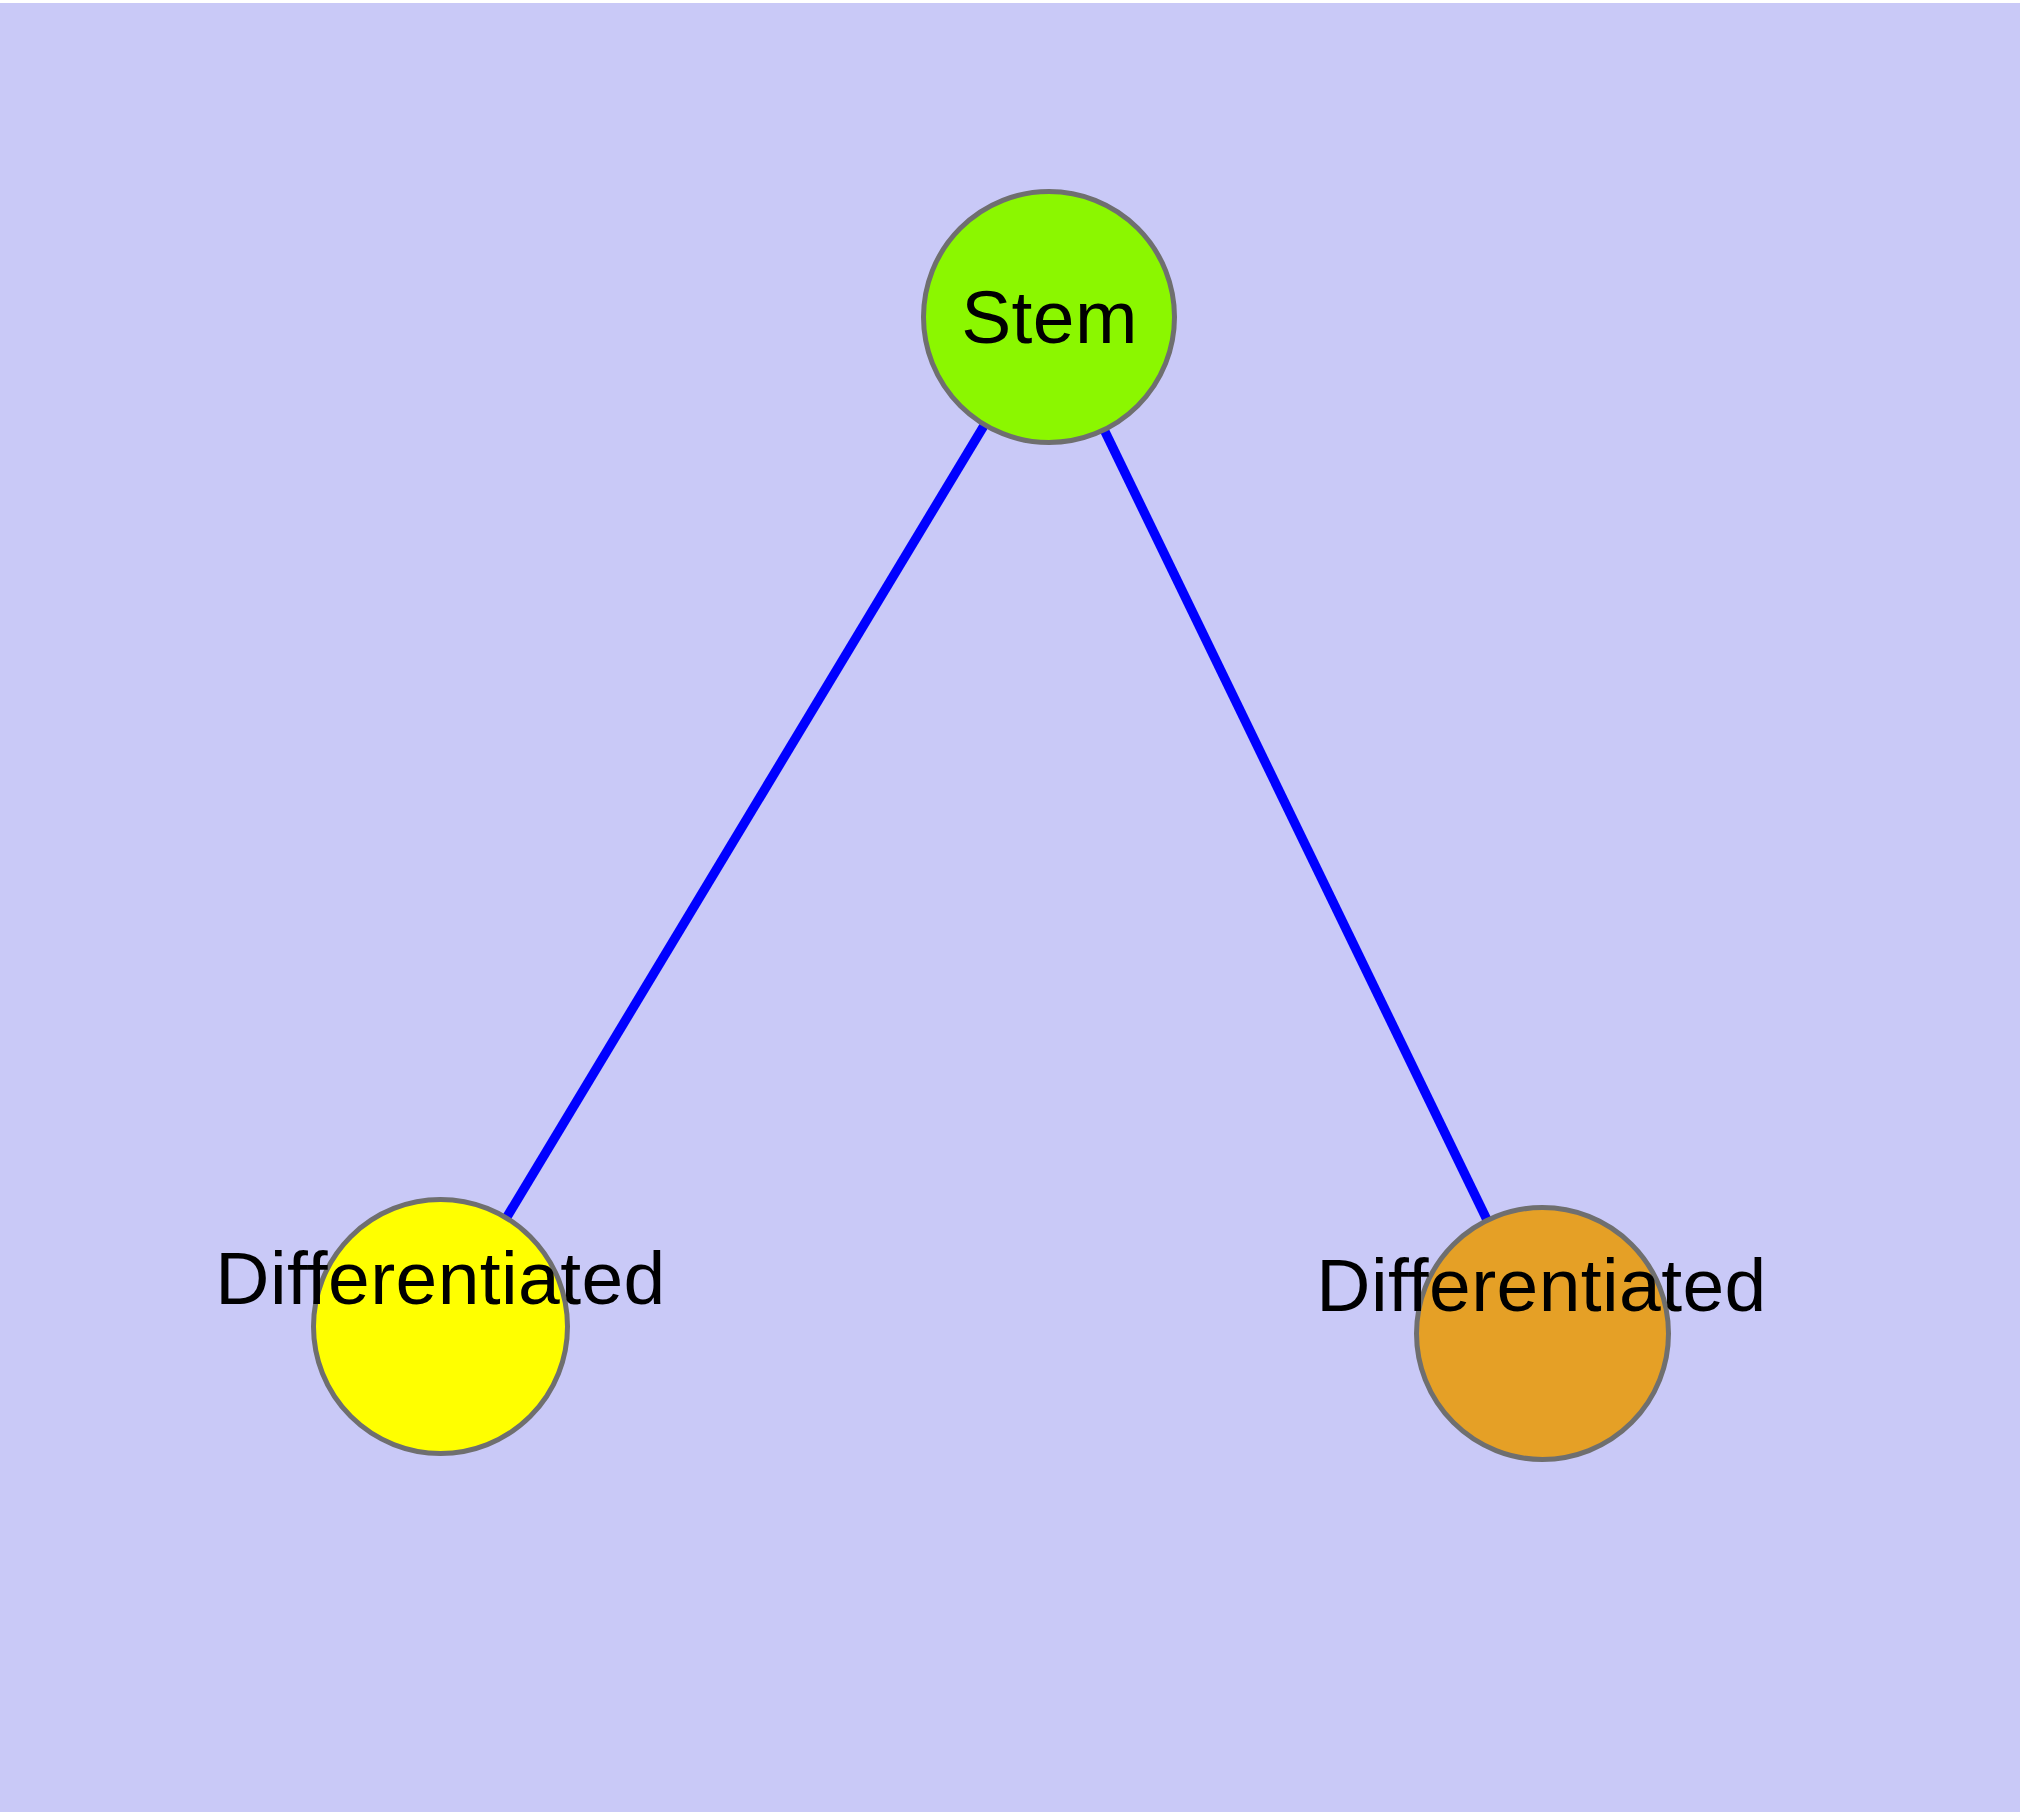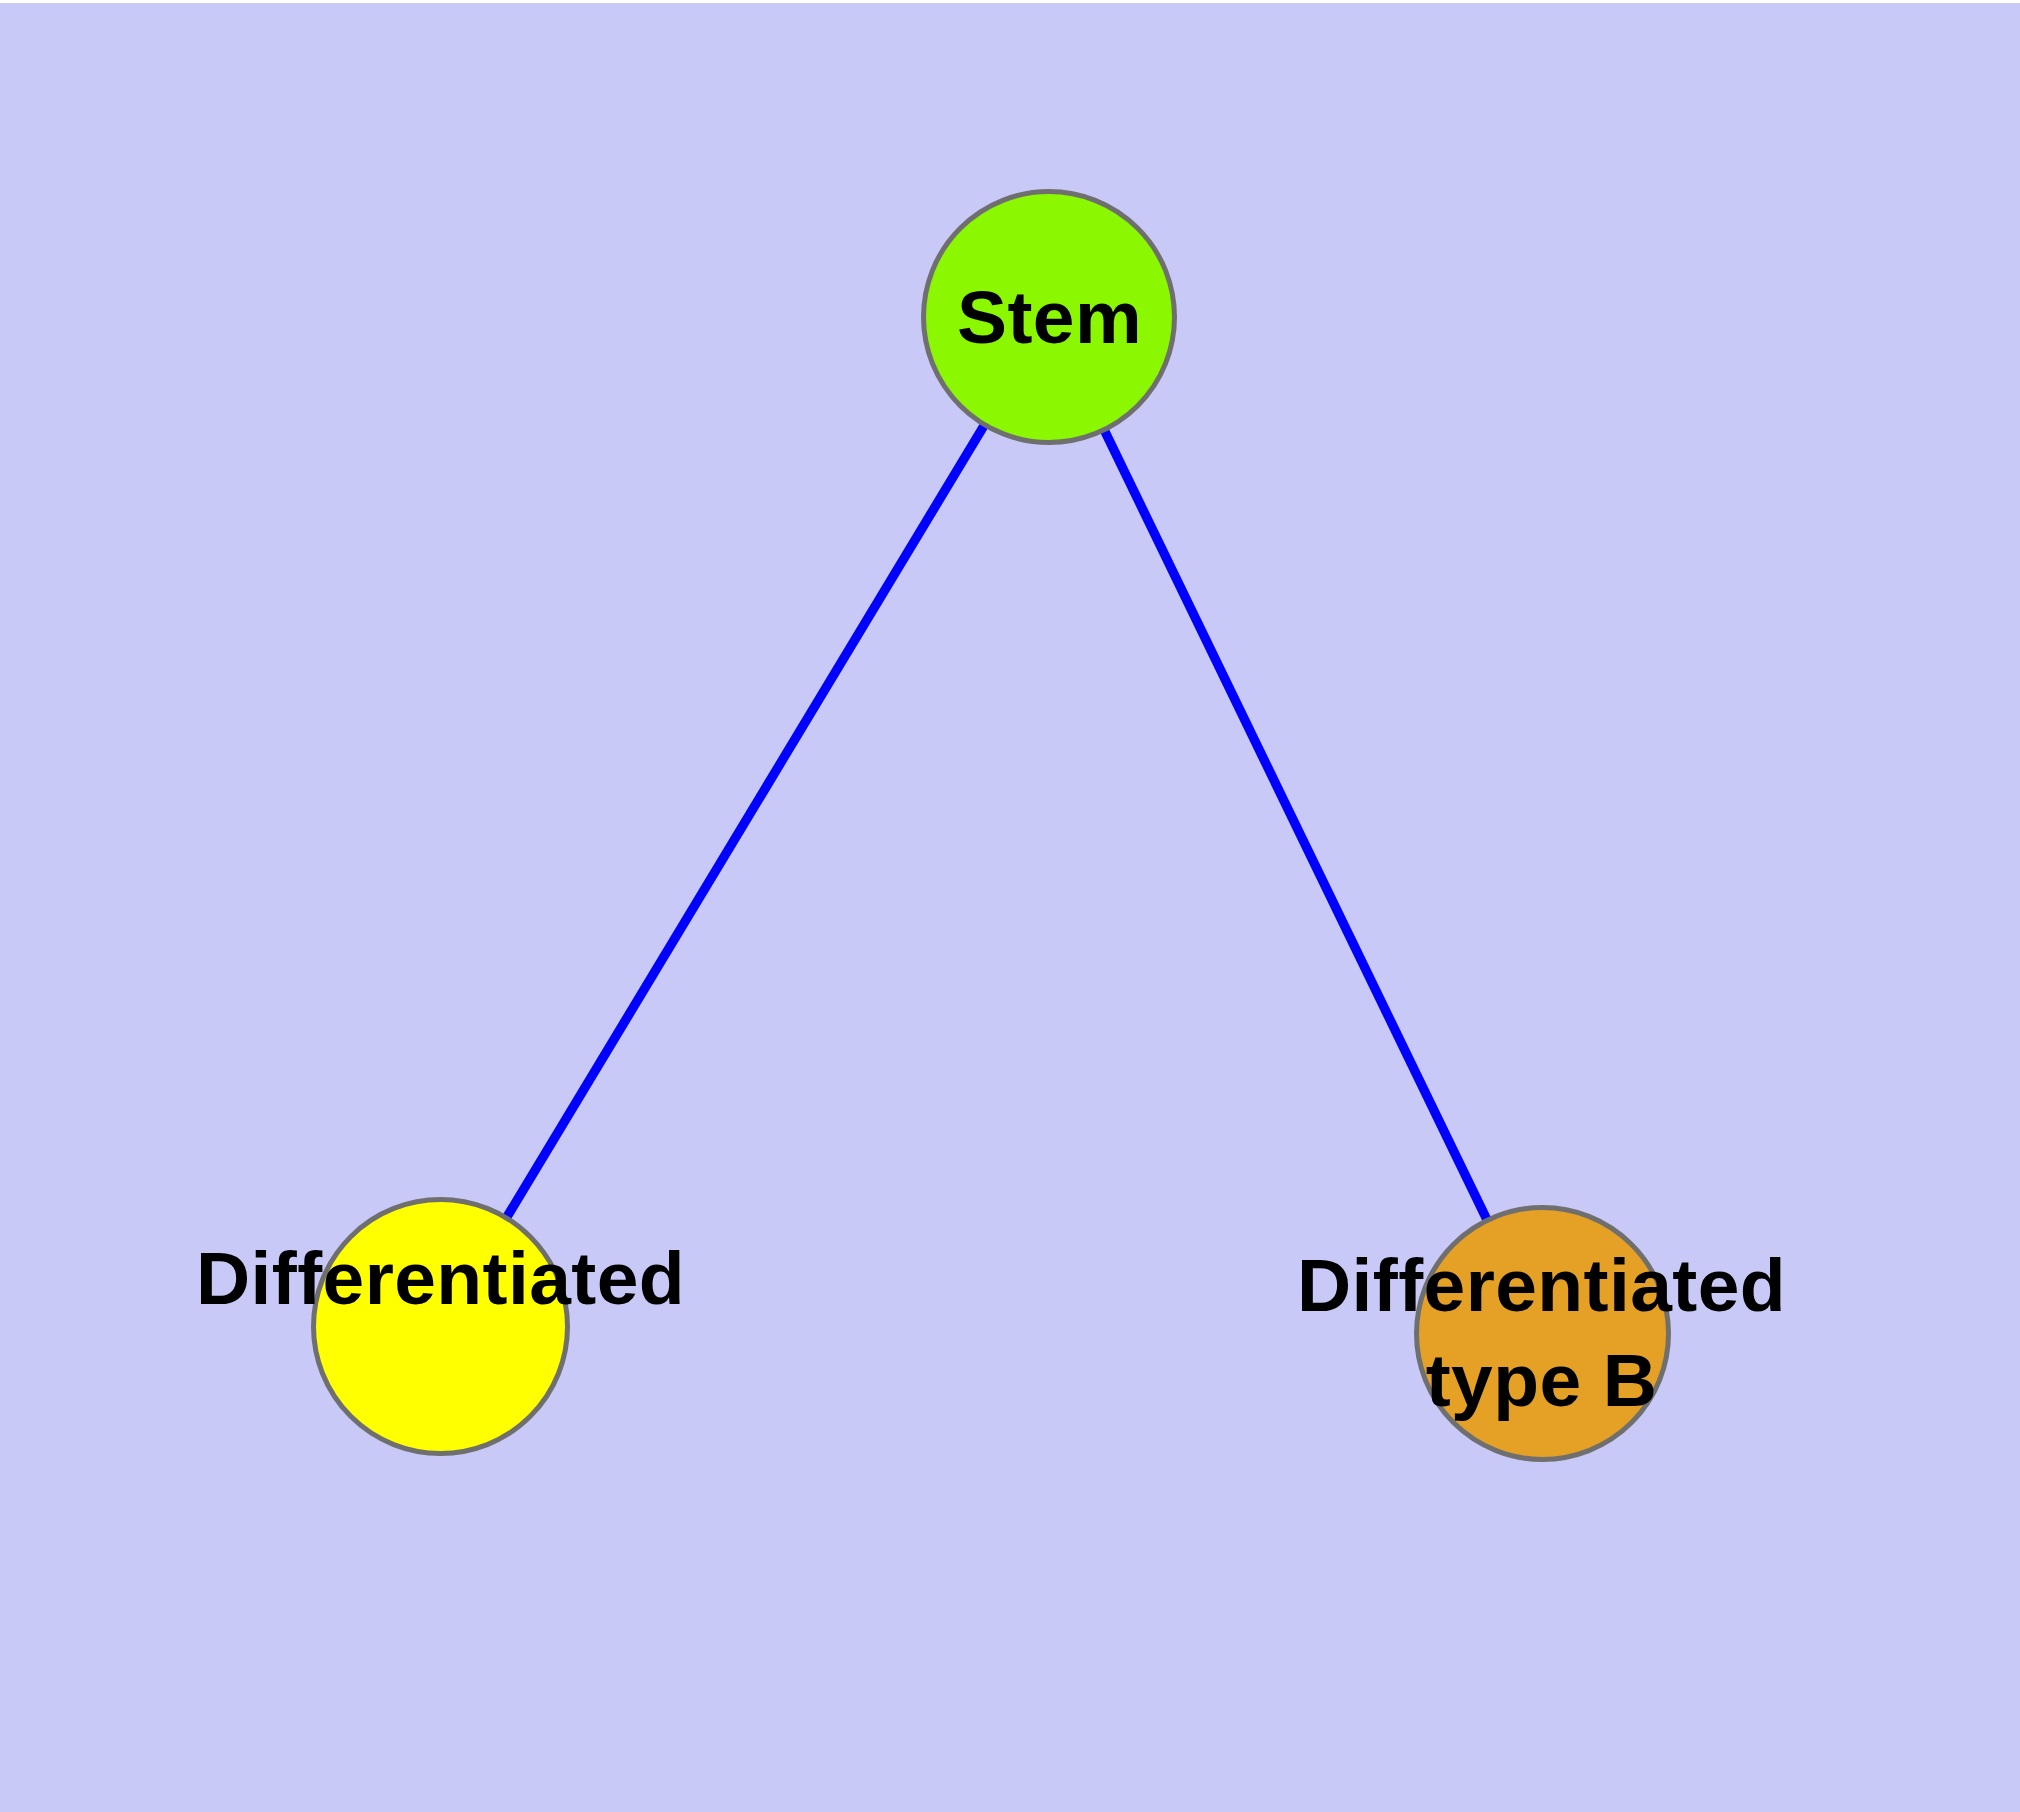--- a/index.html
+++ b/index.html
@@ -50,21 +50,21 @@
     left: 1414px; top: 1205px;
     width: 257px; height: 257px;
     background: #e5a026;
   }
   .node-label {
     position: absolute;
     width: 763px;
     text-align: center;
     color: #000000;
     font-size: 75px;
-    font-weight: bold;
+    font-weight: normal;
     line-height: 95px;
     letter-spacing: 0.4px;
     z-index: 3;
     white-space: nowrap;
   }
   #label-stem {
     left: 668px; top: 270px;
   }
   #label-type-a {
     left: 59px; top: 1231px;
@@ -92,17 +92,16 @@
   <div id="label-stem" class="node-label">
     <span>Stem</span>
   </div>
 
   <div id="label-type-a" class="node-label">
     <div>Differentiated</div>
   </div>
 
   <div id="label-type-b" class="node-label">
     <div>Differentiated</div>
-    <div>type B</div>
   </div>
 
 </div>
 
 
 </body></html>

